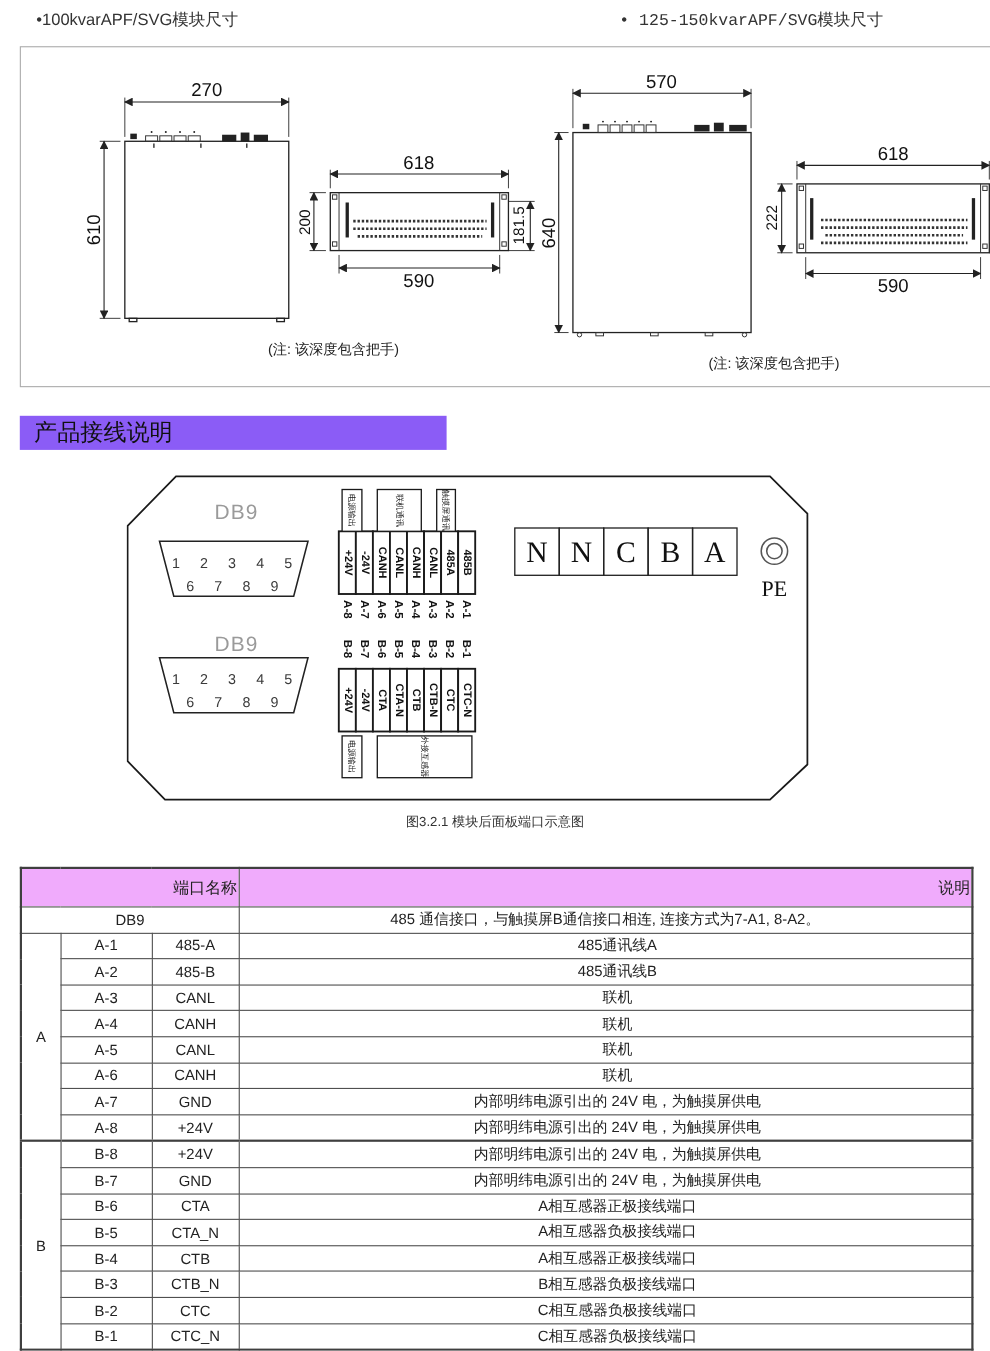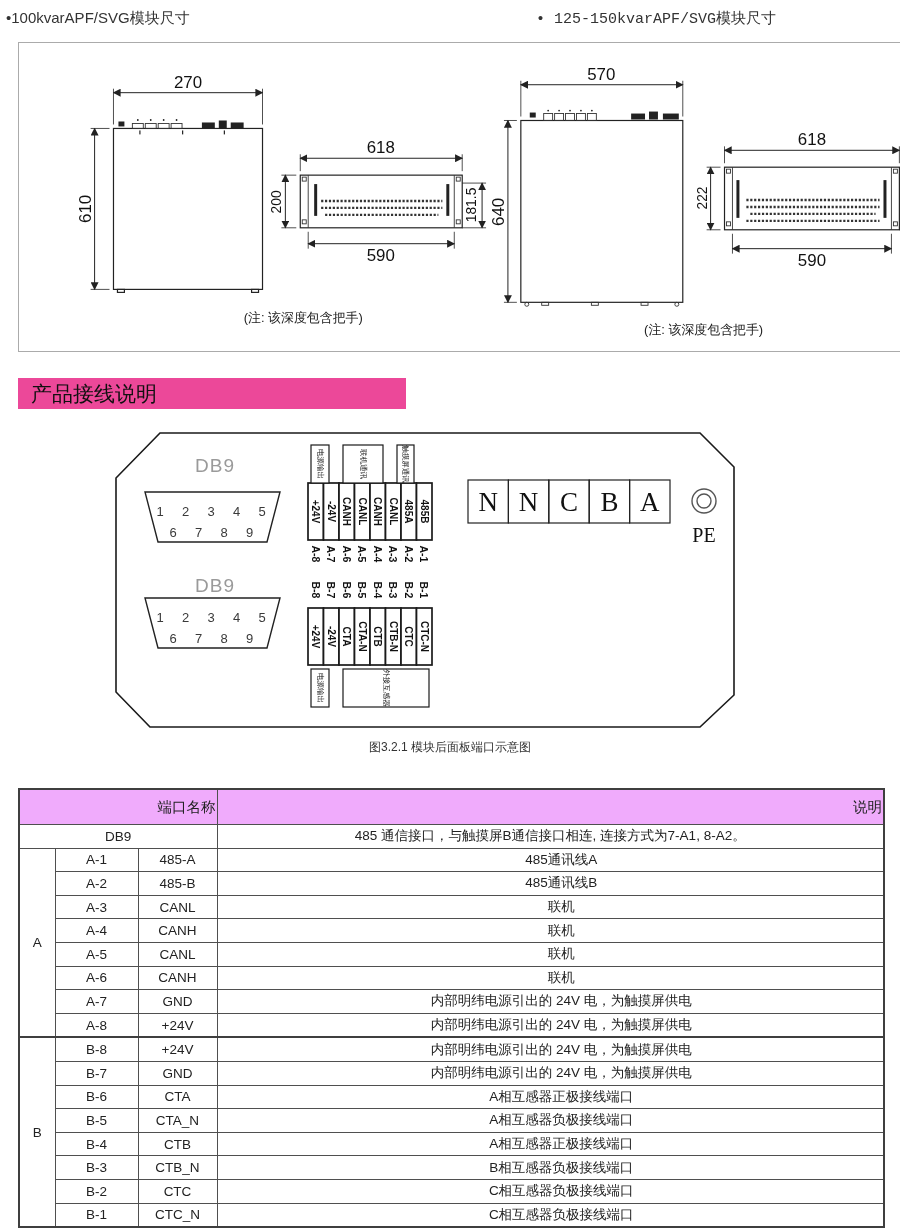--- a/index.html
+++ b/index.html
@@ -1,22 +1,22 @@
 <!DOCTYPE html>
 <html><head>
 <meta charset="utf-8">
 <style>
   html,body{margin:0;padding:0;}
   body{width:900px;height:1228px;position:relative;background:#fff;
        font-family:"Liberation Sans",sans-serif;color:#222;overflow:hidden;}
-  .title{position:absolute;top:9px;font-size:15px;color:#333;white-space:nowrap;}
+  .title{position:absolute;top:9px;font-size:15px;color:#333;white-space:nowrap;margin-left:27px;}
   #title-left{left:6px;}
   #title-right{left:536px;font-family:Liberation Mono, monospace;}
   #dims-wrap{position:absolute;left:18px;top:42px;width:865px;height:308px;border:1px solid #ababab;padding-left:44px;}
-  #section-bar{position:absolute;left:18px;top:378px;width:388px;height:31px;background:#ec4899;
+  #section-bar{position:absolute;left:18px;top:378px;width:388px;height:31px;background:#8b5cf6;
        font-size:21px;line-height:31px;padding-left:13px;box-sizing:border-box;color:#101010;}
   #wiring{position:absolute;left:115px;top:430px;}
   #caption{position:absolute;left:0;top:739px;width:900px;text-align:center;font-size:12px;color:#333;}
   #port-table{position:absolute;left:18px;top:788px;width:867px;border-collapse:collapse;
        table-layout:fixed;font-size:13.5px;color:#222;border:2px solid #3f3f3f;}
   #port-table th,#port-table td{border:1px solid #4f4f4f;overflow:hidden;white-space:nowrap;}
   #port-table th{background:#f0abfc;height:32px;font-weight:normal;font-size:14.5px;text-align:right;}
   #port-table td{height:22.6px;text-align:center;padding:0;}
   #port-table td.desc{text-align:center;padding-left:22px;}
   #port-table tr.gsep td{border-top:2px solid #3f3f3f;}

